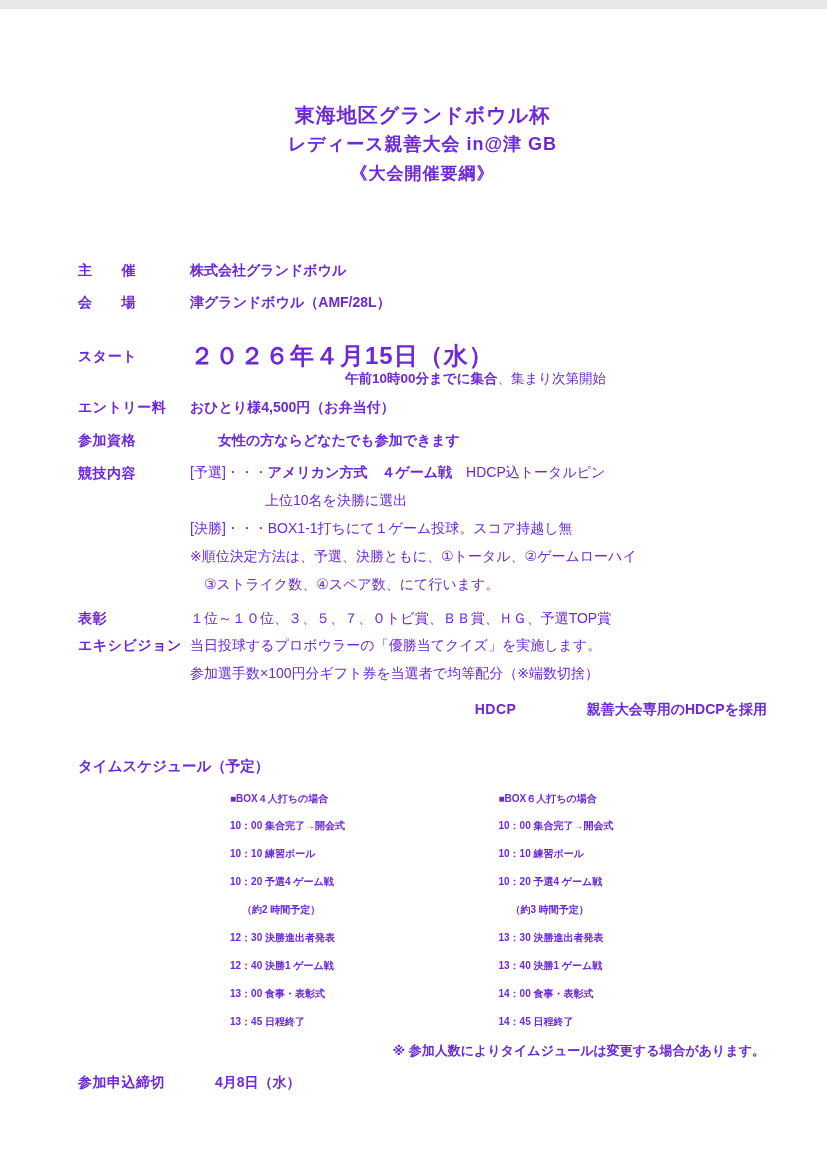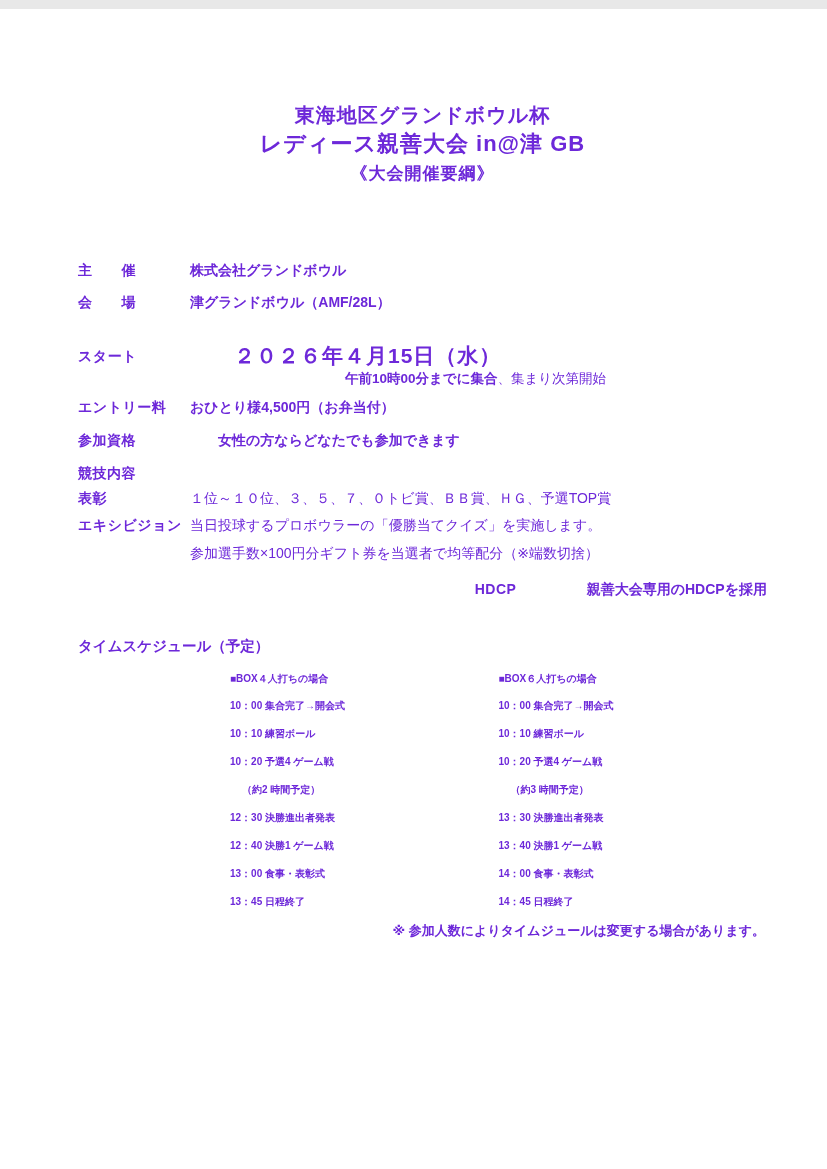--- a/index.html
+++ b/index.html
@@ -10,34 +10,34 @@
     margin: 9px auto;
     background: #ffffff;
     font-family: "Liberation Sans", "DejaVu Sans", sans-serif;
     color: #6d28d9;
     box-sizing: border-box;
     padding: 92px 60px 0 78px;
     overflow: hidden;
   }
   .title-block { text-align: center; font-weight: bold; margin: 0 0 0 0; }
   .title-l1 { font-size: 20px; line-height: 28px; letter-spacing: 1px; }
-  .title-l2 { font-size: 22px; line-height: 30px; letter-spacing: 1px; }
+  .title-l2 { font-size: 18px; line-height: 30px; letter-spacing: 1px; }
   .title-l3 { font-size: 17px; line-height: 29px; letter-spacing: 1px; }
 
   .row { display: flex; font-size: 14px; line-height: 20px; }
   .row .label { width: 112px; flex-shrink: 0; font-weight: bold; letter-spacing: 0.5px; }
   .row .value { }
 
   .b { font-weight: bold; }
   .n { font-weight: normal; }
 
   .row-host    { margin-top: 72px; }
   .row-venue   { margin-top: 12px; }
-  .row-start   { margin-top: 34px; align-items: center; gap: 44px; }
-  .start-value { font-size: 21px; font-weight: bold; letter-spacing: 1px; }
+  .row-start   { margin-top: 34px; align-items: center; }
+  .start-value { font-size: 24px; font-weight: bold; letter-spacing: 1px; }
   .start-note  { margin-top: 4px; margin-left: 267px; font-size: 13.5px; }
   .row-entry   { margin-top: 9px; }
   .row-elig    { margin-top: 13px; gap: 28px; }
   .row-comp    { margin-top: 13px; }
   .comp-lines .cline { margin-bottom: 9px; line-height: 19px; }
   .cline-indent1 { margin-left: 75px; }
   .cline-indent2 { margin-left: 14px; }
   .row-award   { margin-top: 5px; align-items: flex-end; }
   .row-exhib   { margin-top: 7px; }
   .exhib-line2 { margin-top: 9px; margin-left: 112px; font-size: 14px; line-height: 19px; }
@@ -91,20 +91,29 @@
     <span class="value b">おひとり様4,500円（お弁当付）</span>
   </div>
 
   <div class="row row-elig">
     <span class="label">参加資格</span>
     <span class="value b">女性の方ならどなたでも参加できます</span>
   </div>
 
   <div class="row row-comp">
     <span class="label">競技内容</span>
+    <span class="value comp-lines">
+      <div class="cline">
+        <span class="n">[予選]・・・</span><span class="b">アメリカン方式　４ゲーム戦</span><span class="n">　HDCP込トータルピン</span>
+      </div>
+      <div class="cline cline-indent1">上位10名を決勝に選出</div>
+      <div class="cline">[決勝]・・・BOX1-1打ちにて１ゲーム投球。スコア持越し無</div>
+      <div class="cline">※順位決定方法は、予選、決勝ともに、①トータル、②ゲームローハイ</div>
+      <div class="cline cline-indent2">③ストライク数、④スペア数、にて行います。</div>
+    </span>
   </div>
 
   <div class="row row-award">
     <span class="label">表彰</span>
     <span class="value n">１位～１０位、３、５、７、０トビ賞、ＢＢ賞、ＨＧ、予選TOP賞</span>
   </div>
 
   <div class="row row-exhib">
     <span class="label">エキシビジョン</span>
     <span class="value n">当日投球するプロボウラーの「優勝当てクイズ」を実施します。</span>
@@ -138,14 +147,18 @@
       <div class="schedule-row indent">（約3 時間予定）</div>
       <div class="schedule-row">13：30 決勝進出者発表</div>
       <div class="schedule-row">13：40 決勝1 ゲーム戦</div>
       <div class="schedule-row">14：00 食事・表彰式</div>
       <div class="schedule-row">14：45 日程終了</div>
     </div>
   </div>
 
   <div class="schedule-note">※ 参加人数によりタイムジュールは変更する場合があります。</div>
 
+  <div class="row row-deadline">
+    <span class="label">参加申込締切</span>
+    <span class="value">4月8日（水）</span>
+  </div>
 
 </div>
 
 </body></html>

